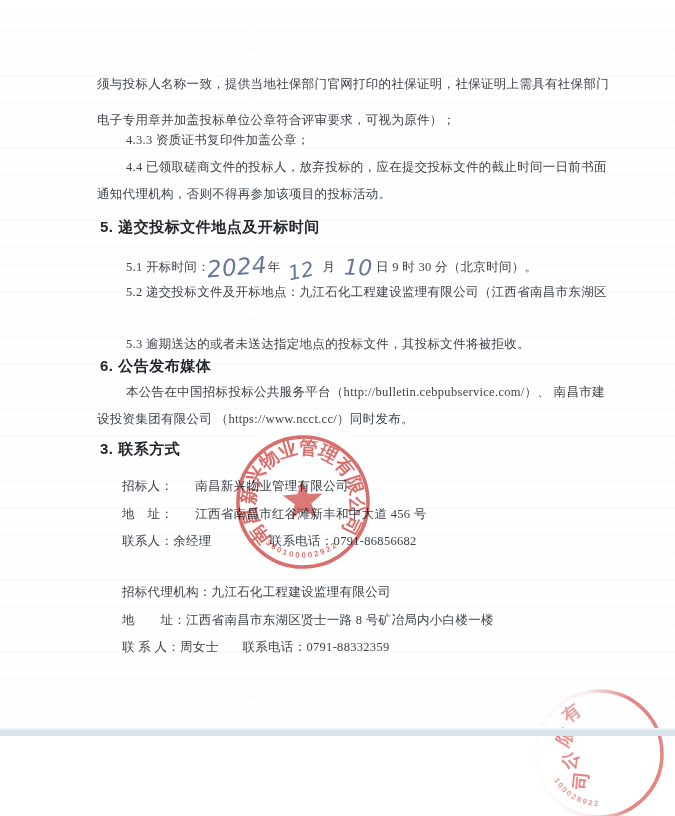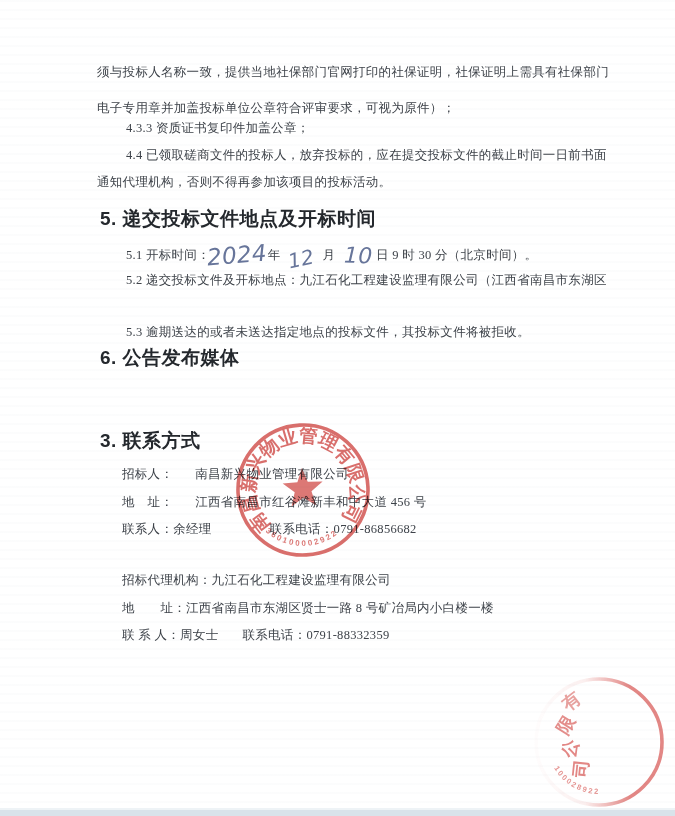--- a/index.html
+++ b/index.html
@@ -3,41 +3,42 @@
 <meta charset="utf-8">
 <style>
   html,body{margin:0;padding:0;}
   body{
     width:675px;height:816px;
     background:#ffffff;
     font-family:"Liberation Serif", serif;
     overflow:hidden;
   }
   .page{
-    position:relative;width:675px;height:816px;
+    position:relative;width:675px;height:724px;
     background:
       repeating-linear-gradient(180deg, rgba(190,198,206,.05) 0 2px, rgba(255,255,255,0) 2px 9px),
       #ffffff;
+    margin-top: 12px;
   }
   .line{
     position:absolute;
     font-size:12.5px;
     letter-spacing:.3px;
     color:#3d4249;
     white-space:nowrap;
     line-height:17px;
   }
   .base{left:97px;}
   .indent{left:126px;}
   .contact{left:122px;}
   .heading{
     position:absolute;left:100px;
     font-family:"Liberation Sans", sans-serif;
     font-weight:bold;
-    font-size:19px;
+    font-size:15px;
     color:#24282d;
     letter-spacing:.5px;
     white-space:nowrap;
   }
   .lbl{display:inline-block;}
   .val-gap{margin-left:22px;}
   .col-gap{margin-left:58px;}
   .agency-gap{margin-left:24px;text-align:right;}
   
   .hw{
@@ -83,20 +84,22 @@
   <div class="heading" style="top:206px">5. 递交投标文件地点及开标时间</div>
 
   <div class="line indent" style="top:243px">
     <span>5.1 开标时间：</span><span class="hw hw-year">2024</span><span>年</span><span class="hw hw-month">12</span><span>月</span><span class="hw hw-day">10</span><span>日 9 时 30 分（北京时间）。</span>
   </div>
 
   <div class="line indent" style="top:272px">5.2 递交投标文件及开标地点：九江石化工程建设监理有限公司（江西省南昌市东湖区</div>
   <div class="line indent" style="top:324px">5.3 逾期送达的或者未送达指定地点的投标文件，其投标文件将被拒收。</div>
 
   <div class="heading" style="top:345px">6. 公告发布媒体</div>
+  <div class="line indent" style="top:372px">本公告在中国招标投标公共服务平台（http://bulletin.cebpubservice.com/）、 南昌市建</div>
+  <div class="line base" style="top:399px">设投资集团有限公司 （https://www.ncct.cc/）同时发布。</div>
 
   <div class="heading" style="top:428px">3. 联系方式</div>
 
   <div class="line contact" style="top:466px">
     <span class="lbl">招标人：</span><span class="val-gap">南昌新兴物业管理有限公司</span>
   </div>
   <div class="line contact" style="top:494px">
     <span class="lbl">地　址：</span><span class="val-gap">江西省南昌市红谷滩新丰和中大道 456 号</span>
   </div>
   <div class="line contact" style="top:521px">

